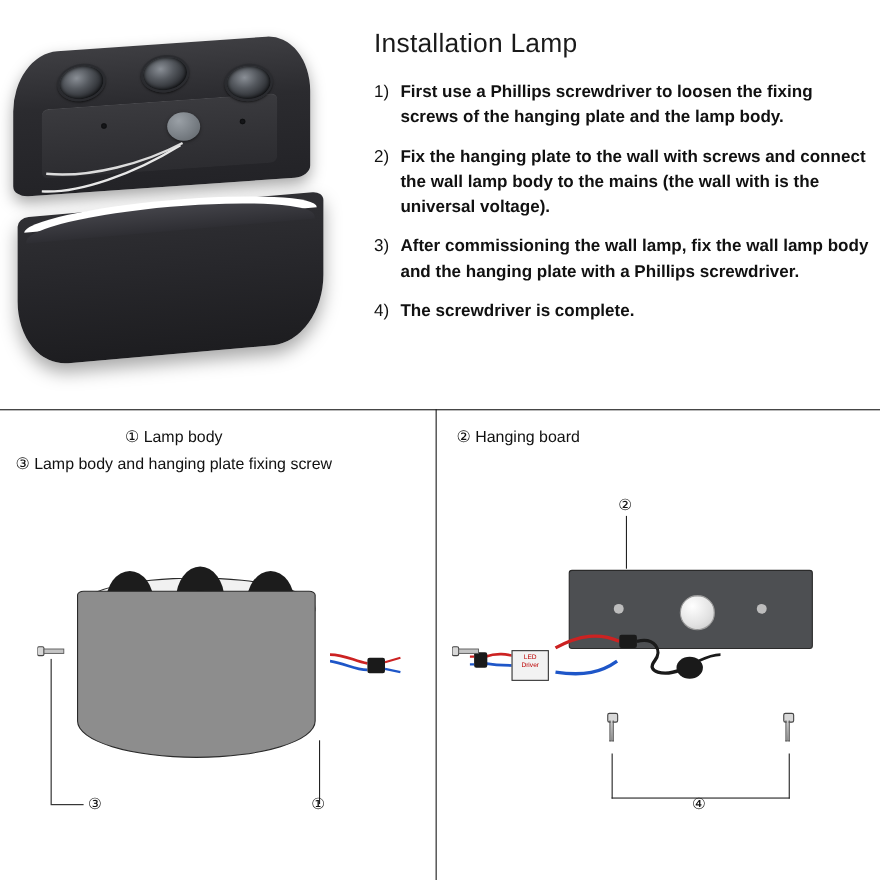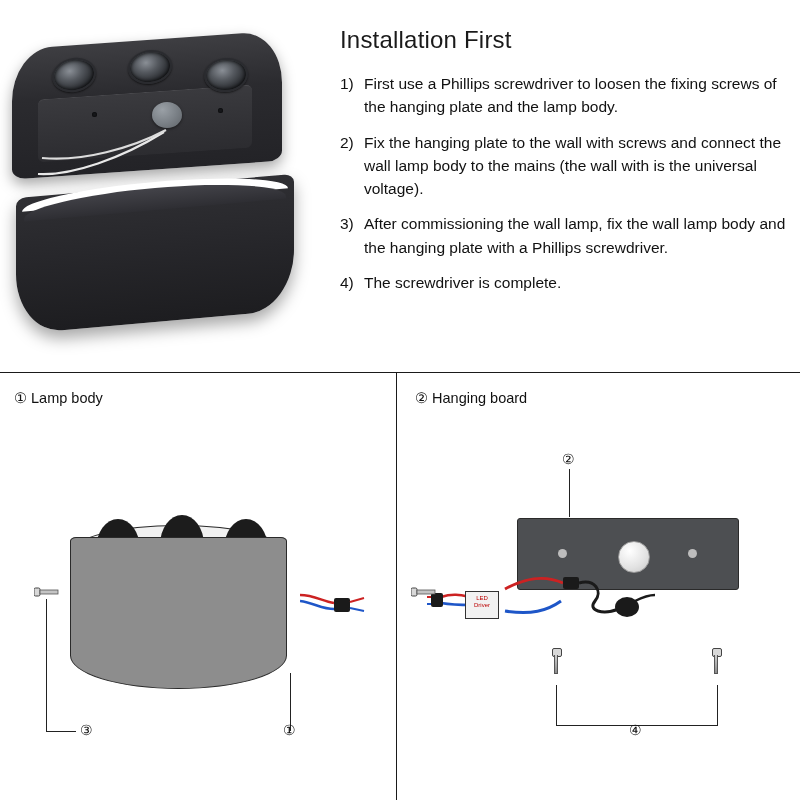--- a/index.html
+++ b/index.html
@@ -149,20 +149,21 @@
     line-height: 1.5;
     margin-bottom: 12px;
     color: #111;
   }
   .note-num {
     flex: 0 0 auto;
     width: 24px;
   }
   .note-text {
     flex: 1 1 auto;
+    font-weight: bold;
   }
 
   
   .hline {
     position: absolute;
     left: 0;
     width: 800px;
     height: 0;
     border-top: 1px solid #1a1a1a;
   }
@@ -355,21 +356,21 @@
     </div>
 
     <div class="lamp-lower">
       <div class="cover"></div>
       <div class="cover-top"></div>
       <div class="lip"></div>
     </div>
   </div>
 
   <div id="notes">
-    <h1>Installation First</h1>
+    <h1>Installation Lamp</h1>
 
     <div class="note-item">
       <span class="note-num">1)</span>
       <span class="note-text">First use a Phillips screwdriver to loosen the fixing screws of the hanging plate and the lamp body.</span>
     </div>
     <div class="note-item">
       <span class="note-num">2)</span>
       <span class="note-text">Fix the hanging plate to the wall with screws and connect the wall lamp body to the mains (the wall with is the universal voltage).</span>
     </div>
     <div class="note-item">
@@ -382,20 +383,21 @@
     </div>
   </div>
 </div>
 
 <div class="hline" id="hline-top"></div>
 <div class="vline" id="vline-mid"></div>
 
 <div id="panel-left">
   <div class="legend">
     <div>① Lamp body</div>
+    <div>③ Lamp body and hanging plate fixing screw</div>
   </div>
 
   <div id="lamp-drawing">
     <div class="body-topface"></div>
     <div class="bump b1"></div>
     <div class="bump b2"></div>
     <div class="bump b3"></div>
     <div class="bump-shadow s1"></div>
     <div class="bump-shadow s2"></div>
     <div class="bump-shadow s3"></div>

